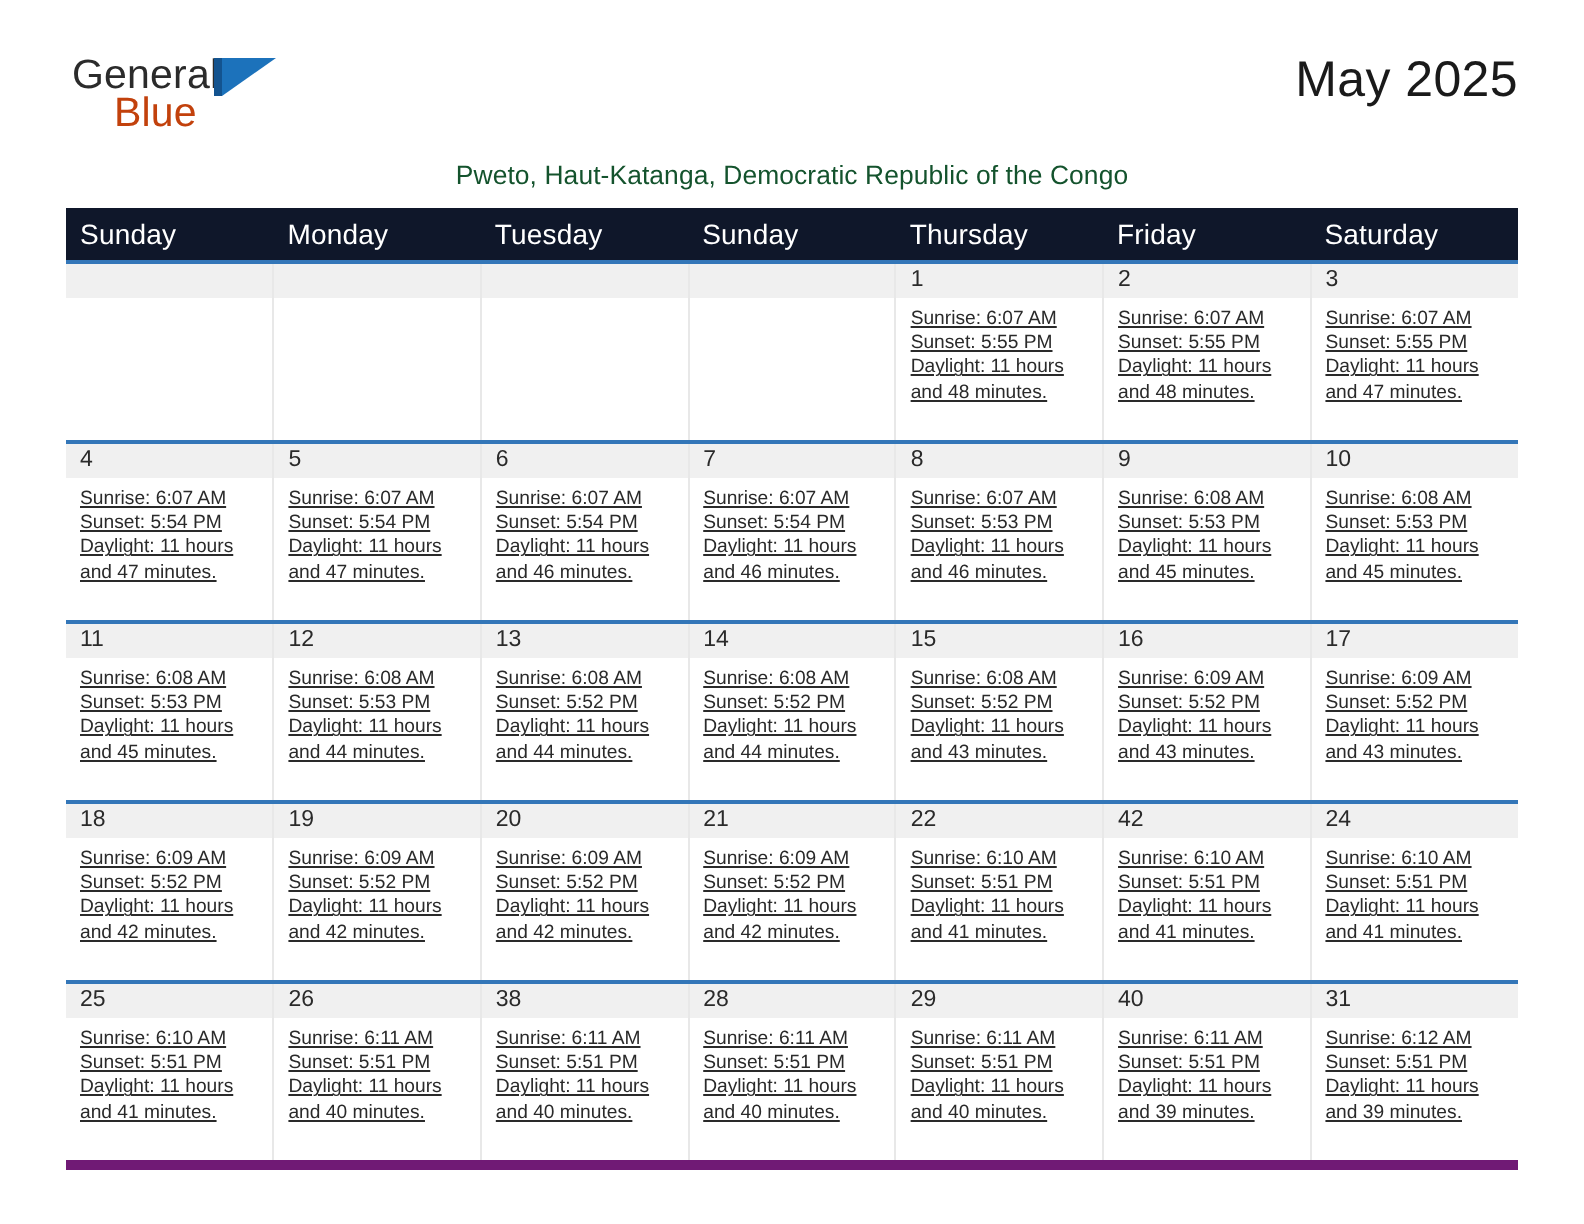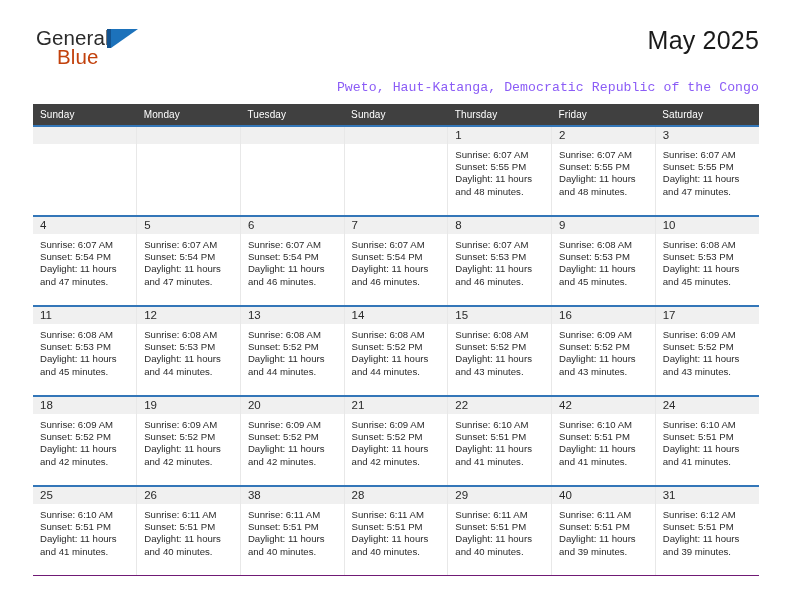--- a/index.html
+++ b/index.html
@@ -80,72 +80,72 @@
   .title-wrap { text-align: center; }
   .cal-title {
     font-size: 25px;
     color: #1a1a1a;
     line-height: 1;
     letter-spacing: .2px;
   }
   .cal-subtitle {
     margin-top: 0;
     padding-top: 18px;
-    text-align: right;
+    text-align: center;
     font-size: 13.2px;
-    color: #8b5cf6;
+    color: #14532d;
     letter-spacing: .05px;
-    font-family: Liberation Mono, monospace;
   }
 
   
   .calendar {
     width: 726px;
     border-collapse: collapse;
     table-layout: fixed;
     margin-top: 9px;
   }
   .calendar th {
-    background: #404040;
+    background: #0f172a;
     color: #ffffff;
     font-weight: normal;
-    font-size: 10px;
+    font-size: 14px;
     text-align: left;
     padding: 5px 0 5px 7px;
     letter-spacing: .1px;
     border: none;
   }
   .calendar td {
     vertical-align: top;
     padding: 0;
     border-left: 1px solid #e8e8e8;
     border-top: 2px solid #3376b8;
     background: #ffffff;
   }
   .calendar td:first-child { border-left: none; }
-  .calendar tbody tr:last-child td { border-bottom: 1px solid #701a75; }
+  .calendar tbody tr:last-child td { border-bottom: 5px solid #701a75; }
 
   .cell {
     height: 88px;
     box-sizing: border-box;
   }
   .daynum {
     background: #f0f0f0;
     font-size: 11.5px;
     color: #2a2a2a;
     padding: 3px 0 3px 7px;
     height: 17px;
     box-sizing: border-box;
     line-height: 11px;
   }
   .info {
     padding: 5px 6px 0 7px;
     font-size: 9.6px;
     line-height: 12.2px;
     color: #2a2a2a;
+    text-decoration: underline;
   }
   .info div { white-space: nowrap; }
 </style>
 </head>
 <body>
 
 <div class="page">
 
   <div class="top">
     <div class="logo">

